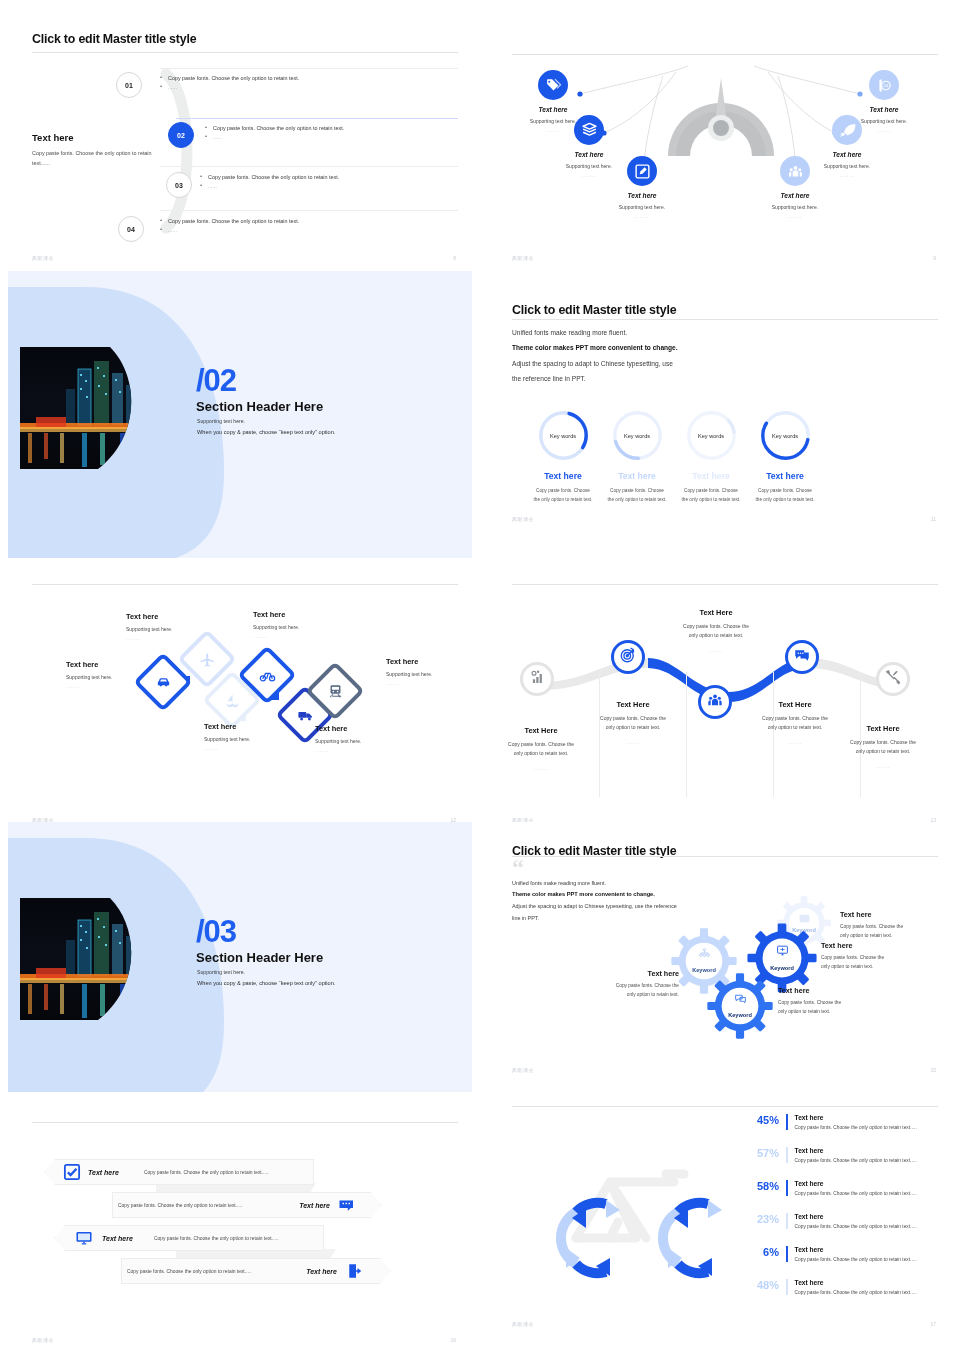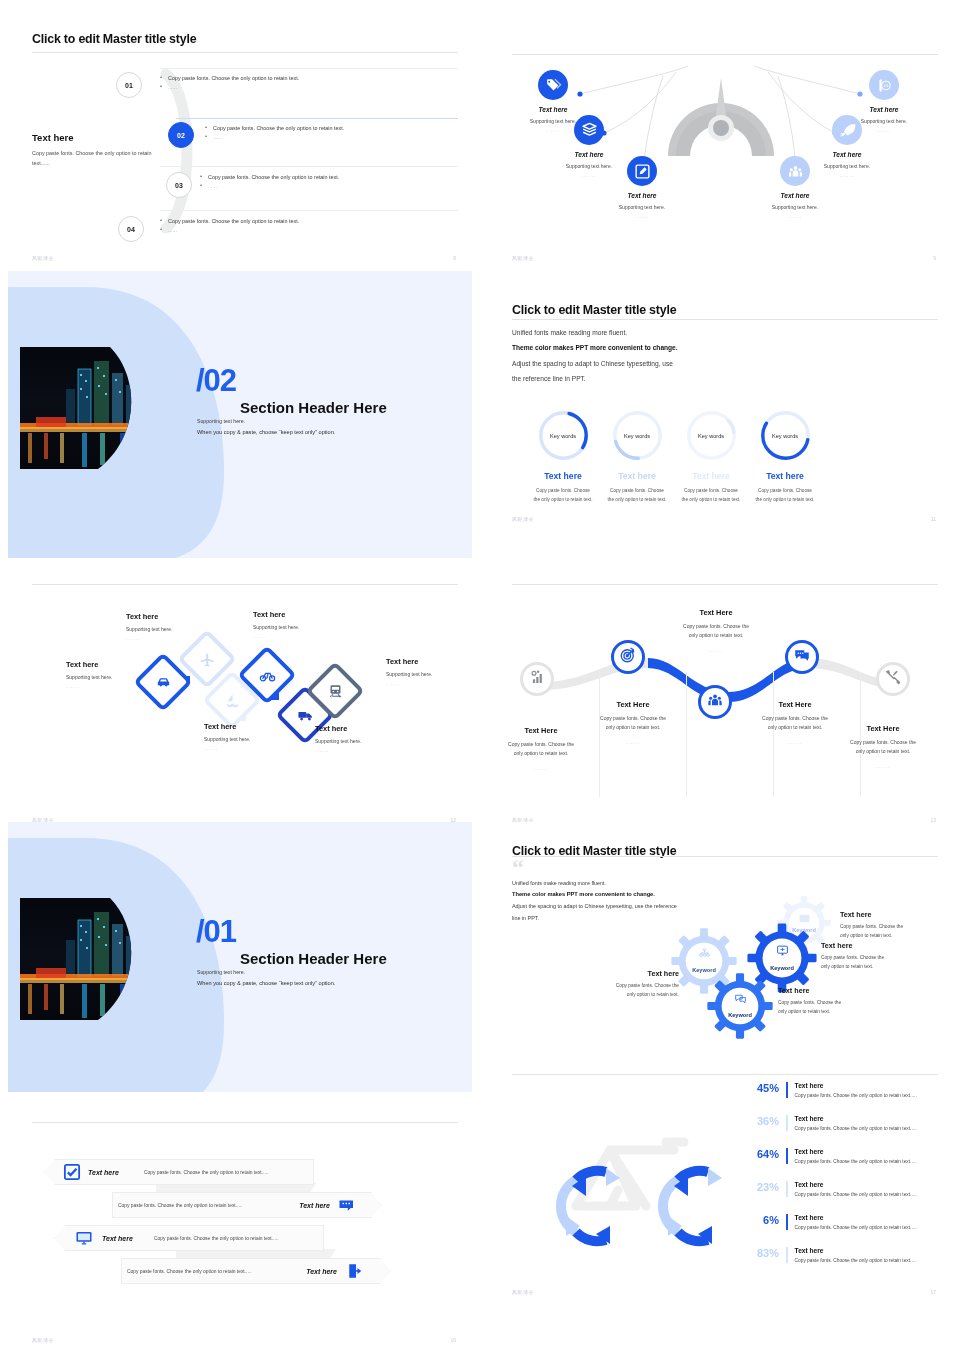--- a/index.html
+++ b/index.html
@@ -21,21 +21,21 @@
   
   .s1 { left:8px;   top:10px; }
   .s2 { left:488px; top:10px; }
   .s3 { left:8px;   top:271px;text-align:right; }
   .s4 { left:488px; top:281px; }
   .s5 { left:8px;   top:572px; }
   .s6 { left:488px; top:572px; }
   .s7 { left:8px;   top:822px; }
   .s8 { left:488px; top:822px; }
   .s9 { left:8px;   top:1092px; }
-  .s10{ left:488px; top:1044px; }
+  .s10{ left:488px; top:1076px; }
 
   .s3, .s7 { height:287px; }
   .s4 { height:251px; }
 
   
   .title {
     font-size:12.4px; font-weight:bold; color:#111;
     letter-spacing:-0.2px;
     position:absolute; left:24px; top:22px;
   }
@@ -101,21 +101,21 @@
     overflow:hidden;
     clip-path: path("M 0 0 L 90 0 C 120 30 120 90 78 122 L 0 122 Z");
   }
   .sec .photo .sky { position:absolute; inset:0; background:linear-gradient(180deg,#05070d 0%,#0a0d16 45%,#05070b 100%); }
   .sec .bignum {
     position:absolute; left:188px; top:92px;
     font-size:31px; font-weight:bold; color:#1f5ff0; letter-spacing:-1px;
   }
   .sec .sechead {
     position:absolute; left:188px; top:128px;
-    font-size:15px; font-weight:bold; color:#111;margin-left:44px;
+    font-size:13px; font-weight:bold; color:#111;
   }
   .sec .sub1 { position:absolute; left:189px; top:147px; font-size:5.2px; color:#3b3b3b; }
   .sec .sub2 { position:absolute; left:189px; top:158px; font-size:5.6px; color:#2c2c2c; }
 
   
   .s4 .para { position:absolute; left:24px; top:44px; width:310px; font-size:6.6px; color:#3b3b3b; line-height:2.35; }
   .s4 .ring-col { position:absolute; width:86px; text-align:center; }
   .s4 .ring { position:relative; width:53px; height:53px; margin:0 auto; }
   .s4 .ring svg { width:53px; height:53px; transform:rotate(-90deg); }
   .s4 .ring span {
@@ -710,21 +710,21 @@
           <rect x="8" y="86" width="4" height="30" fill="#ff9f3a"></rect>
           <rect x="24" y="86" width="4" height="26" fill="#ff5c2b"></rect>
           <rect x="40" y="86" width="4" height="30" fill="#ffd36b"></rect>
           <rect x="62" y="86" width="5" height="34" fill="#2bb7ff"></rect>
           <rect x="80" y="86" width="5" height="32" fill="#58e0c9"></rect>
           <rect x="100" y="86" width="6" height="34" fill="#1d63ff"></rect>
           <rect x="116" y="86" width="5" height="30" fill="#2255ff"></rect>
         </g>
       </svg>
     </div>
-    <div class="bignum">/01</div>
+    <div class="bignum">/03</div>
     <div class="sechead">Section Header Here</div>
     <div class="sub1">Supporting text here.</div>
     <div class="sub2">When you copy &amp; paste, choose “keep text only” option.</div>
   </div>
 
   <div class="slide s8">
     <div class="title">Click to edit Master title style</div>
     <div class="rule" style="top:34px;"></div>
     <div class="quote">“</div>
     <div class="para">
@@ -969,29 +969,29 @@
 
     <div class="pct-row" style="left:255px; top:38px; width:200px;">
       <div class="pct" style="color:#1a56e8">45%</div>
       <div class="bar" style="background:#1a56e8"></div>
       <div class="ptxt">
         <div class="t">Text here</div>
         <div class="b">Copy paste fonts. Choose the only option to retain text.....</div>
       </div>
     </div>
     <div class="pct-row" style="left:255px; top:71px; width:200px;">
-      <div class="pct" style="color:#bcd4fb">36%</div>
+      <div class="pct" style="color:#bcd4fb">57%</div>
       <div class="bar" style="background:#d7e4fb"></div>
       <div class="ptxt">
         <div class="t">Text here</div>
         <div class="b">Copy paste fonts. Choose the only option to retain text.....</div>
       </div>
     </div>
     <div class="pct-row" style="left:255px; top:104px; width:200px;">
-      <div class="pct" style="color:#1a56e8">64%</div>
+      <div class="pct" style="color:#1a56e8">58%</div>
       <div class="bar" style="background:#1a56e8"></div>
       <div class="ptxt">
         <div class="t">Text here</div>
         <div class="b">Copy paste fonts. Choose the only option to retain text.....</div>
       </div>
     </div>
     <div class="pct-row" style="left:255px; top:137px; width:200px;">
       <div class="pct" style="color:#bcd4fb">23%</div>
       <div class="bar" style="background:#d7e4fb"></div>
       <div class="ptxt">
@@ -1001,21 +1001,21 @@
     </div>
     <div class="pct-row" style="left:255px; top:170px; width:200px;">
       <div class="pct" style="color:#1a56e8">6%</div>
       <div class="bar" style="background:#1a56e8"></div>
       <div class="ptxt">
         <div class="t">Text here</div>
         <div class="b">Copy paste fonts. Choose the only option to retain text.....</div>
       </div>
     </div>
     <div class="pct-row" style="left:255px; top:203px; width:200px;">
-      <div class="pct" style="color:#bcd4fb">83%</div>
+      <div class="pct" style="color:#bcd4fb">48%</div>
       <div class="bar" style="background:#d7e4fb"></div>
       <div class="ptxt">
         <div class="t">Text here</div>
         <div class="b">Copy paste fonts. Choose the only option to retain text.....</div>
       </div>
     </div>
 
     <div class="footer-logo">风昵博会</div>
     <div class="footer-num">17</div>
   </div>

